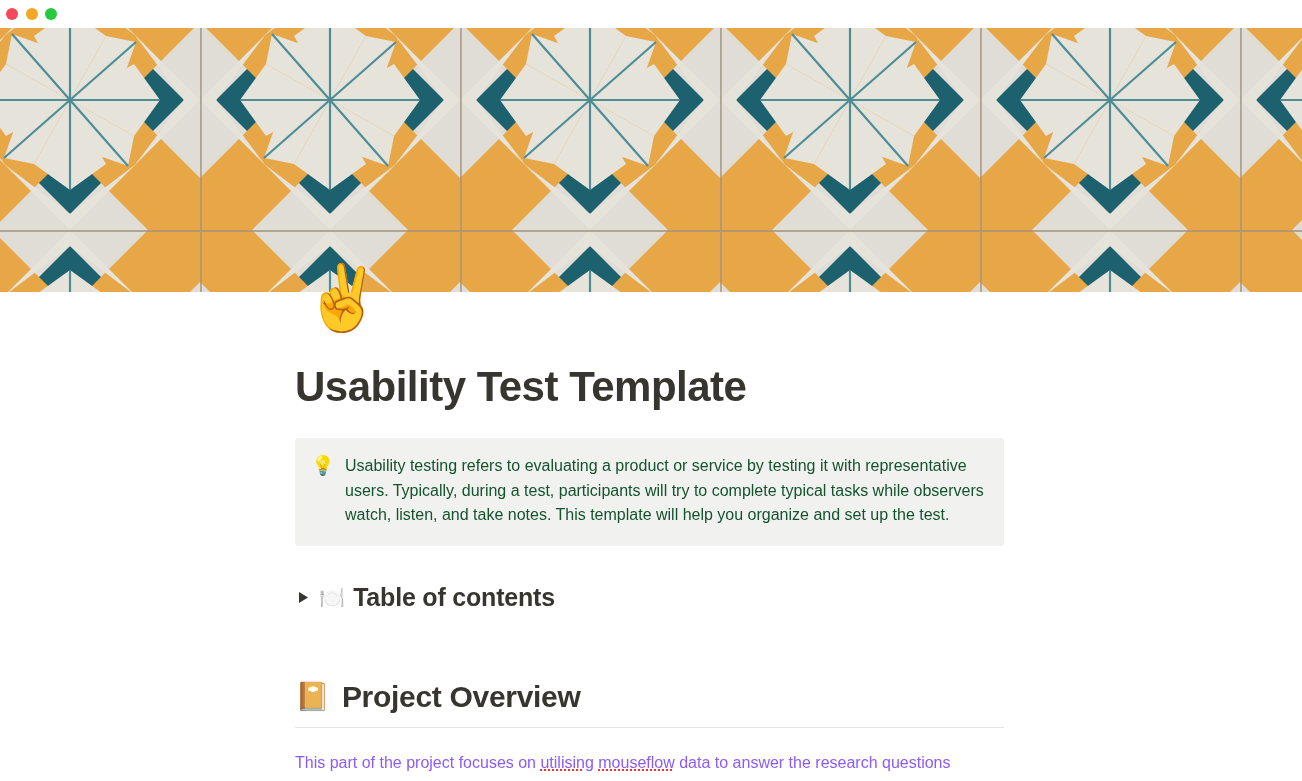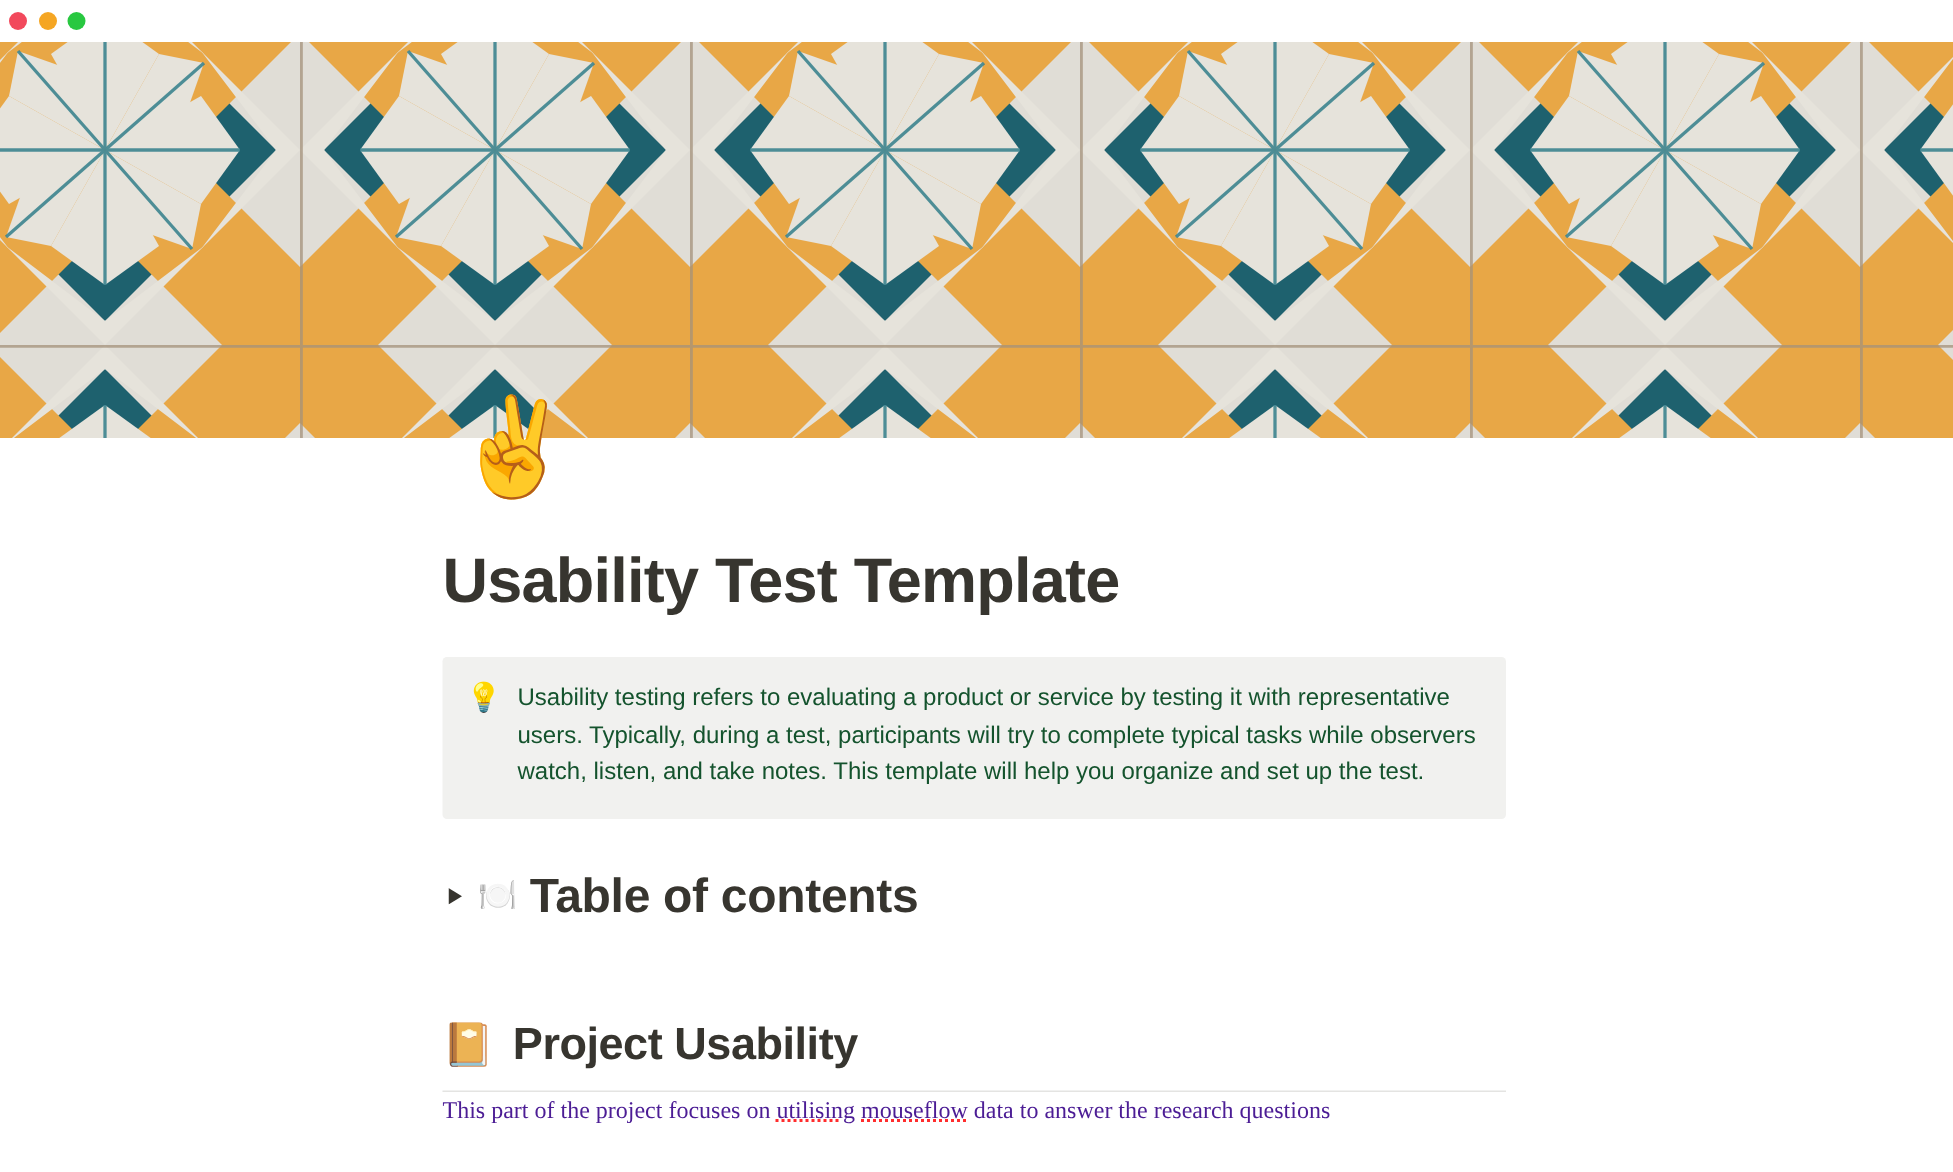--- a/index.html
+++ b/index.html
@@ -146,21 +146,21 @@
     font-size: 10px;
     flex: 0 0 auto;
   }
   .toggle-arrow svg { display: block; }
   .toggle-emoji {
     font-size: 21px;
     line-height: 28px;
     flex: 0 0 auto;
   }
   .toggle-label {
-    font-size: 32px;
+    font-size: 25px;
     font-weight: 700;
     color: #37352f;
     letter-spacing: -0.2px;
   }
 
   
   .h1-row {
     margin-top: 62px;
     display: flex;
     align-items: center;
@@ -179,26 +179,25 @@
   }
   .divider {
     margin-top: 12px;
     width: 709px;
     height: 1px;
     background: #e4e4e2;
   }
 
   
   .para {
-    margin-top: 1px;
+    margin-top: 23px;
     font-size: 16px;
     line-height: 24.5px;
-    color: #4c1d95;
+    color: #8b5cf6;
     width: 700px;
-    font-family: Liberation Serif, serif;
   }
   .spell {
     text-decoration: underline;
     text-decoration-style: dotted;
     text-decoration-color: #ff2d2d;
     text-decoration-thickness: 2px;
     text-underline-offset: 2px;
   }
 </style>
 </head>
@@ -288,21 +287,21 @@
           <svg width="9" height="11" viewBox="0 0 9 11" aria-hidden="true">
             <polygon points="0,0 9,5.5 0,11" fill="#37352f"></polygon>
           </svg>
         </span>
         <span class="toggle-emoji">🍽️</span>
         <span class="toggle-label">Table of contents</span>
       </div>
 
       <div class="h1-row">
         <span class="h1-emoji">📔</span>
-        <span class="h1-text">Project Usability</span>
+        <span class="h1-text">Project Overview</span>
       </div>
       <div class="divider"></div>
 
       <p class="para"><span>This part of the project focuses on </span><span class="spell">utilising</span><span> </span><span class="spell">mouseflow</span><span> data to answer the research questions</span></p>
 
     </div>
   </div>
 
 </div>
 

